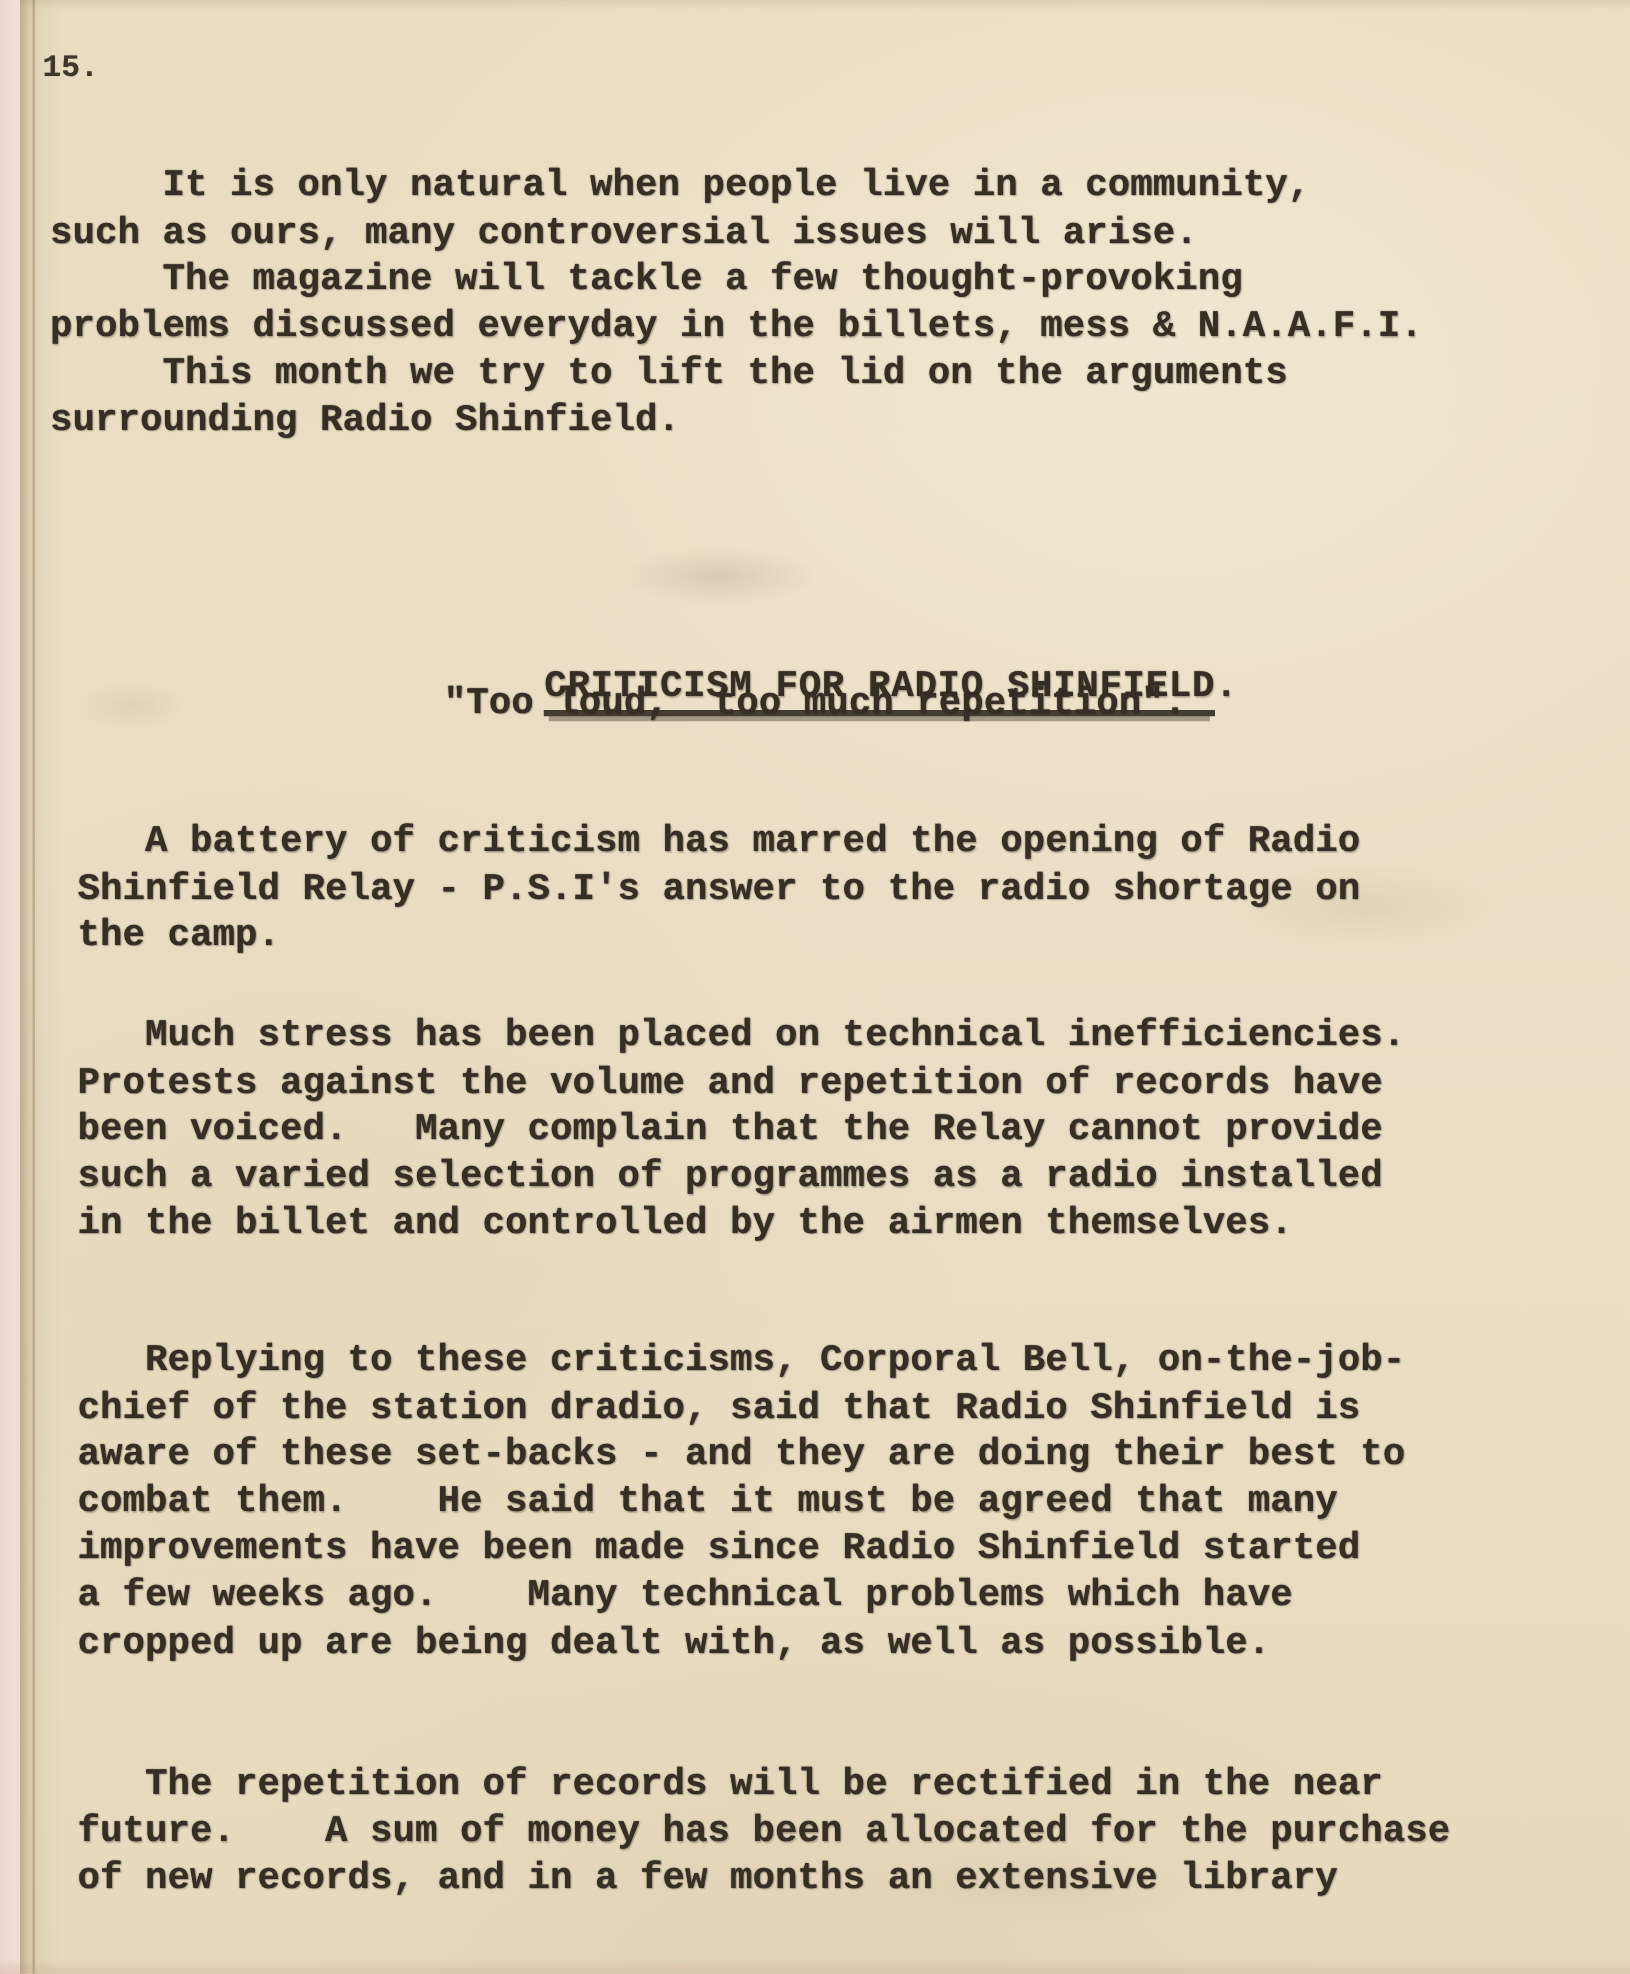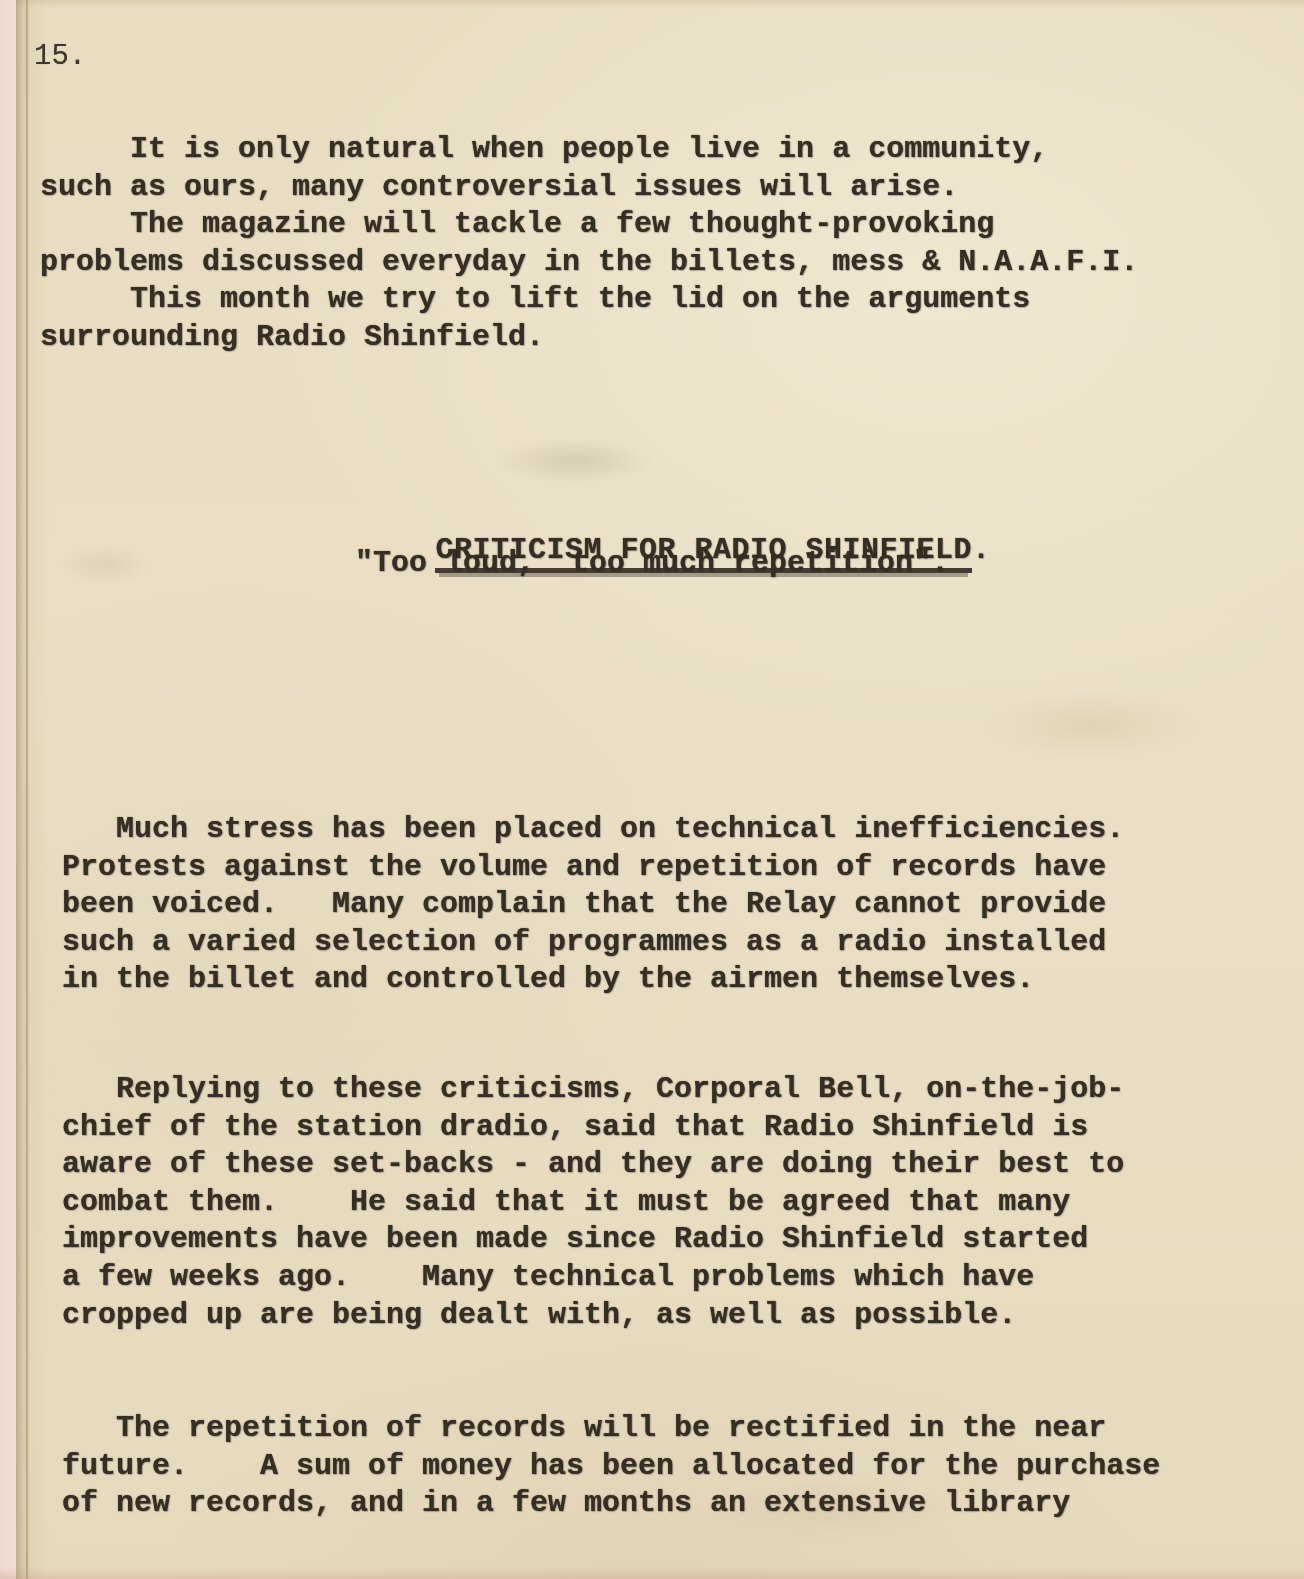--- a/index.html
+++ b/index.html
@@ -56,21 +56,21 @@
   .type {
     position:absolute;
     font-size:30px; line-height:37.6px; font-weight:700;
     color:#352e24; white-space:pre;
     text-shadow:0 0 1.2px rgba(45,38,28,0.80), 1px 1px 1px rgba(45,38,28,0.22);
   }
   .tline { white-space:pre; }
 
   .page-number {
     position:absolute; left:34px; top:40px;
-    font-size:29px; font-weight:400; color:#3e382c;
+    font-size:25px; font-weight:700; color:#3e382c;
     text-shadow:0 0 0.8px rgba(62,56,44,0.6);
   }
 
   .heading-wrap { left:0; right:0; top:494px; text-align:center; letter-spacing:0.5px;margin-left:48px; }
   .heading-underlined {
     border-bottom:5px solid rgba(44,38,29,0.88);
     box-shadow:0 8px 0 -4px rgba(44,38,29,0.38);
     padding-bottom:1px;
   }
   .subtitle-wrap { left:0; right:0; top:545px; text-align:center; }
@@ -98,19 +98,20 @@
   <div class="page-number">15.</div>
 
   <div class="type block-intro"><div class="tline">     It is only natural when people live in a community,</div><div class="tline">such as ours, many controversial issues will arise.</div><div class="tline">     The magazine will tackle a few thought-provoking</div><div class="tline">problems discussed everyday in the billets, mess &amp; N.A.A.F.I.</div><div class="tline">     This month we try to lift the lid on the arguments</div><div class="tline">surrounding Radio Shinfield.</div></div>
 
   <div class="type heading-wrap">
     <span class="heading-underlined">CRITICISM FOR RADIO SHINFIELD</span><span>.</span>
   </div>
 
   <div class="type subtitle-wrap">"Too loud,  too much repetition".</div>
 
+  <div class="type block-battery"><div class="tline">   A battery of criticism has marred the opening of Radio</div><div class="tline">Shinfield Relay - P.S.I's answer to the radio shortage on</div><div class="tline">the camp.</div></div>
 
   <div class="type block-stress"><div class="tline">   Much stress has been placed on technical inefficiencies.</div><div class="tline">Protests against the volume and repetition of records have</div><div class="tline">been voiced.   Many complain that the Relay cannot provide</div><div class="tline">such a varied selection of programmes as a radio installed</div><div class="tline">in the billet and controlled by the airmen themselves.</div></div>
 
   <div class="type block-reply"><div class="tline">   Replying to these criticisms, Corporal Bell, on-the-job-</div><div class="tline">chief of the station dradio, said that Radio Shinfield is</div><div class="tline">aware of these set-backs - and they are doing their best to</div><div class="tline">combat them.    He said that it must be agreed that many</div><div class="tline">improvements have been made since Radio Shinfield started</div><div class="tline">a few weeks ago.    Many technical problems which have</div><div class="tline">cropped up are being dealt with, as well as possible.</div></div>
 
   <div class="type block-future"><div class="tline">   The repetition of records will be rectified in the near</div><div class="tline">future.    A sum of money has been allocated for the purchase</div><div class="tline">of new records, and in a few months an extensive library</div></div>
 </div>
 
 </body></html>

